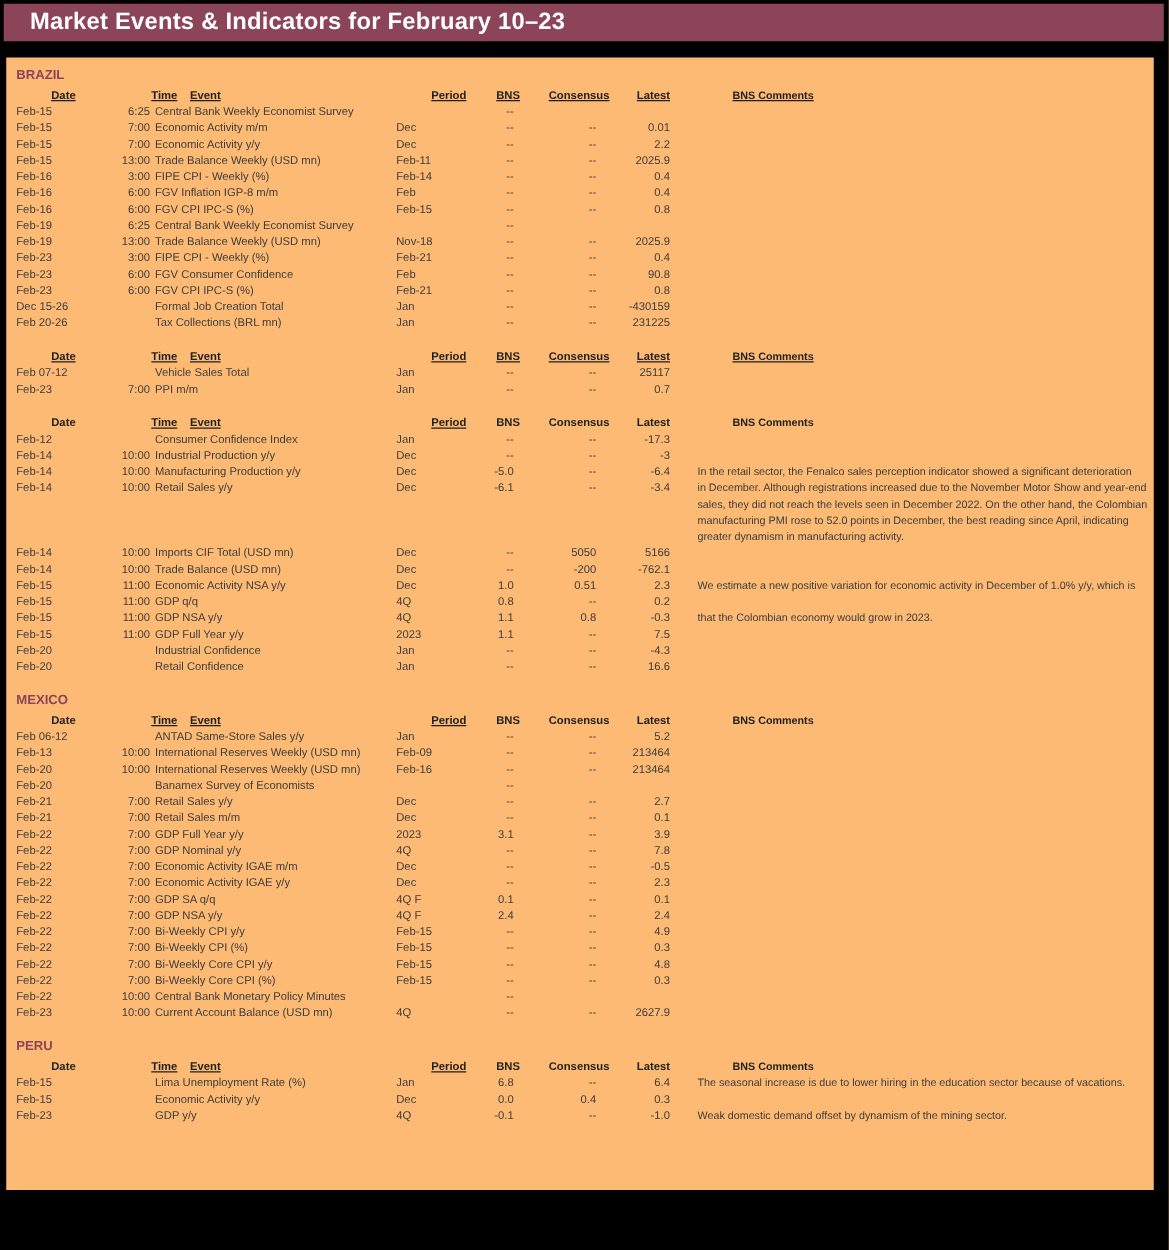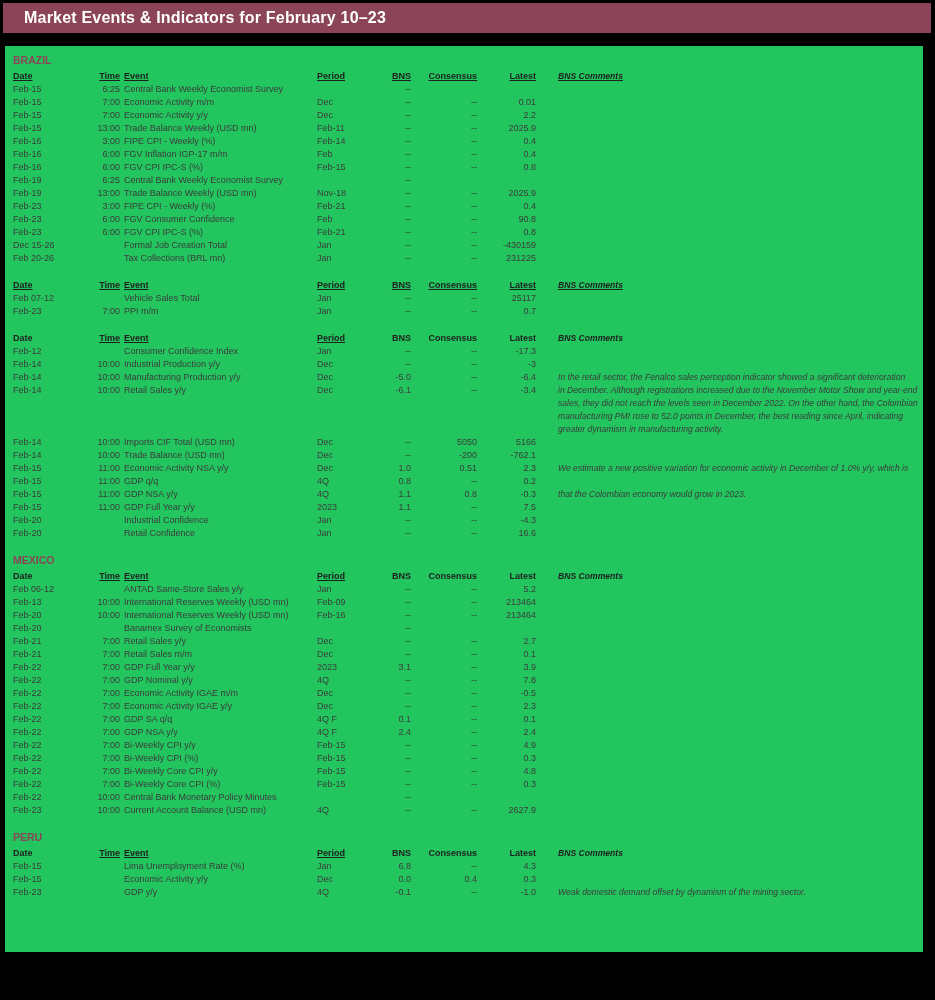--- a/index.html
+++ b/index.html
@@ -5,47 +5,47 @@
   html,body{margin:0;padding:0;}
   body{
     width:935px;height:1000px;position:relative;
     background:#000000;
     font-family:"Liberation Sans", sans-serif;
     -webkit-font-smoothing:antialiased;
   }
   .title-bar{
     position:absolute;left:3px;top:3px;width:928px;height:30px;
     background:var(--accent,#8B4458);
-    color:#ffffff;font-weight:bold;font-size:16px;line-height:30px;
+    color:#ffffff;font-weight:bold;font-size:19px;line-height:30px;
     padding-left:21px;box-sizing:border-box;letter-spacing:.2px;
   }
   .panel{
     position:absolute;left:5px;top:46px;width:918px;height:906px;
-    background:#22c55e;box-sizing:border-box;
+    background:#fdba74;box-sizing:border-box;
     padding:8px 4px 0 8px;overflow:hidden;
   }
   .section{margin:0;}
   .section + .section{margin-top:14px;}
   .sec-label{
     color:var(--accent,#8B4458);
     font-size:10.5px;font-weight:bold;margin:0 0 3px 0;line-height:13px;
   }
   .row{
     display:grid;
     grid-template-columns:80px 27px 197px 52px 42px 66px 59px 1fr;
     align-items:start;
   }
   .cell,.hcell{
     font-size:9px;line-height:13px;color:#3c3c3c;
     white-space:nowrap;min-height:13px;
   }
-  .header .hcell{font-weight:bold;color:#1f1f1f;}
+  .header .hcell{font-weight:bold;color:#1f1f1f;margin-left:28px;}
   .c-time,.c-bns,.c-cons,.c-latest{text-align:right;}
   .c-event{padding-left:4px;}
-  .c-comment{padding-left:22px;white-space:normal;font-size:8.6px;font-style:italic;}
+  .c-comment{padding-left:22px;white-space:normal;font-size:8.6px;}
   .u-all .hcell{text-decoration:underline;}
   .u-partial .c-time,.u-partial .c-event,.u-partial .c-period{text-decoration:underline;}
 </style>
 </head>
 <body>
 
 <div class="title-bar">
   <span>Market Events &amp; Indicators for February 10–23</span>
 </div>
 
@@ -114,21 +114,21 @@
     <span class="cell c-period">Feb-14</span>
     <span class="cell c-bns">--</span>
     <span class="cell c-cons">--</span>
     <span class="cell c-latest">0.4</span>
     <span class="cell c-comment"></span>
   </div>
 
   <div class="row">
     <span class="cell c-date">Feb-16</span>
     <span class="cell c-time">6:00</span>
-    <span class="cell c-event">FGV Inflation IGP-17 m/m</span>
+    <span class="cell c-event">FGV Inflation IGP-8 m/m</span>
     <span class="cell c-period">Feb</span>
     <span class="cell c-bns">--</span>
     <span class="cell c-cons">--</span>
     <span class="cell c-latest">0.4</span>
     <span class="cell c-comment"></span>
   </div>
 
   <div class="row">
     <span class="cell c-date">Feb-16</span>
     <span class="cell c-time">6:00</span>
@@ -626,21 +626,22 @@
       <span class="hcell c-comment">BNS Comments</span>
     </div>
     <div class="rows">
   <div class="row">
     <span class="cell c-date">Feb-15</span>
     <span class="cell c-time"></span>
     <span class="cell c-event">Lima Unemployment Rate (%)</span>
     <span class="cell c-period">Jan</span>
     <span class="cell c-bns">6.8</span>
     <span class="cell c-cons">--</span>
-    <span class="cell c-latest">4.3</span>
+    <span class="cell c-latest">6.4</span>
+    <span class="cell c-comment">The seasonal increase is due to lower hiring in the education sector because of vacations.</span>
   </div>
 
   <div class="row">
     <span class="cell c-date">Feb-15</span>
     <span class="cell c-time"></span>
     <span class="cell c-event">Economic Activity y/y</span>
     <span class="cell c-period">Dec</span>
     <span class="cell c-bns">0.0</span>
     <span class="cell c-cons">0.4</span>
     <span class="cell c-latest">0.3</span>

